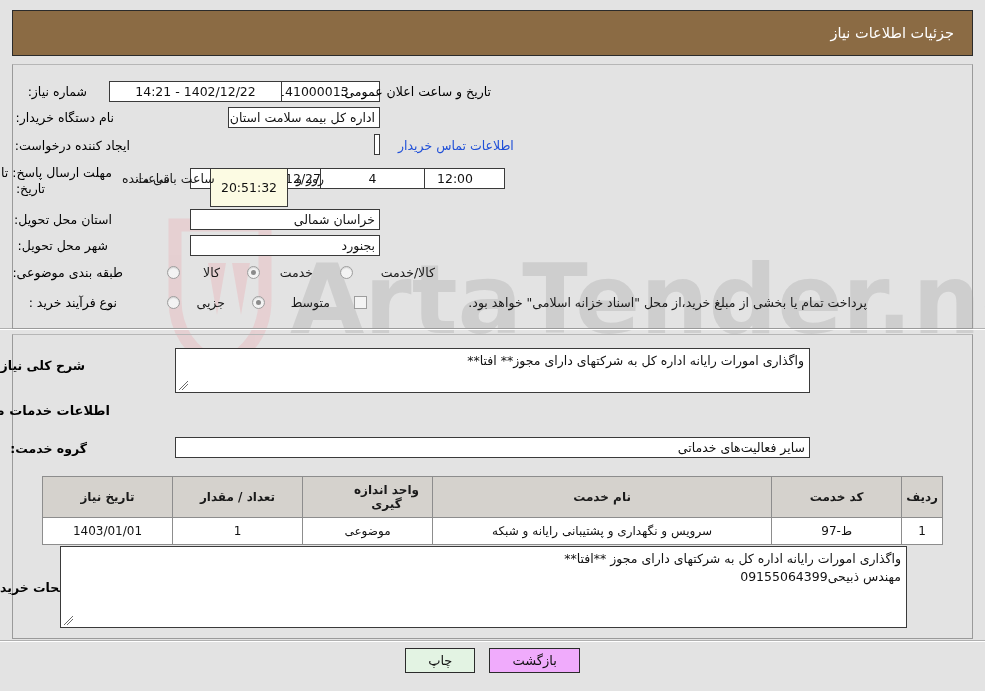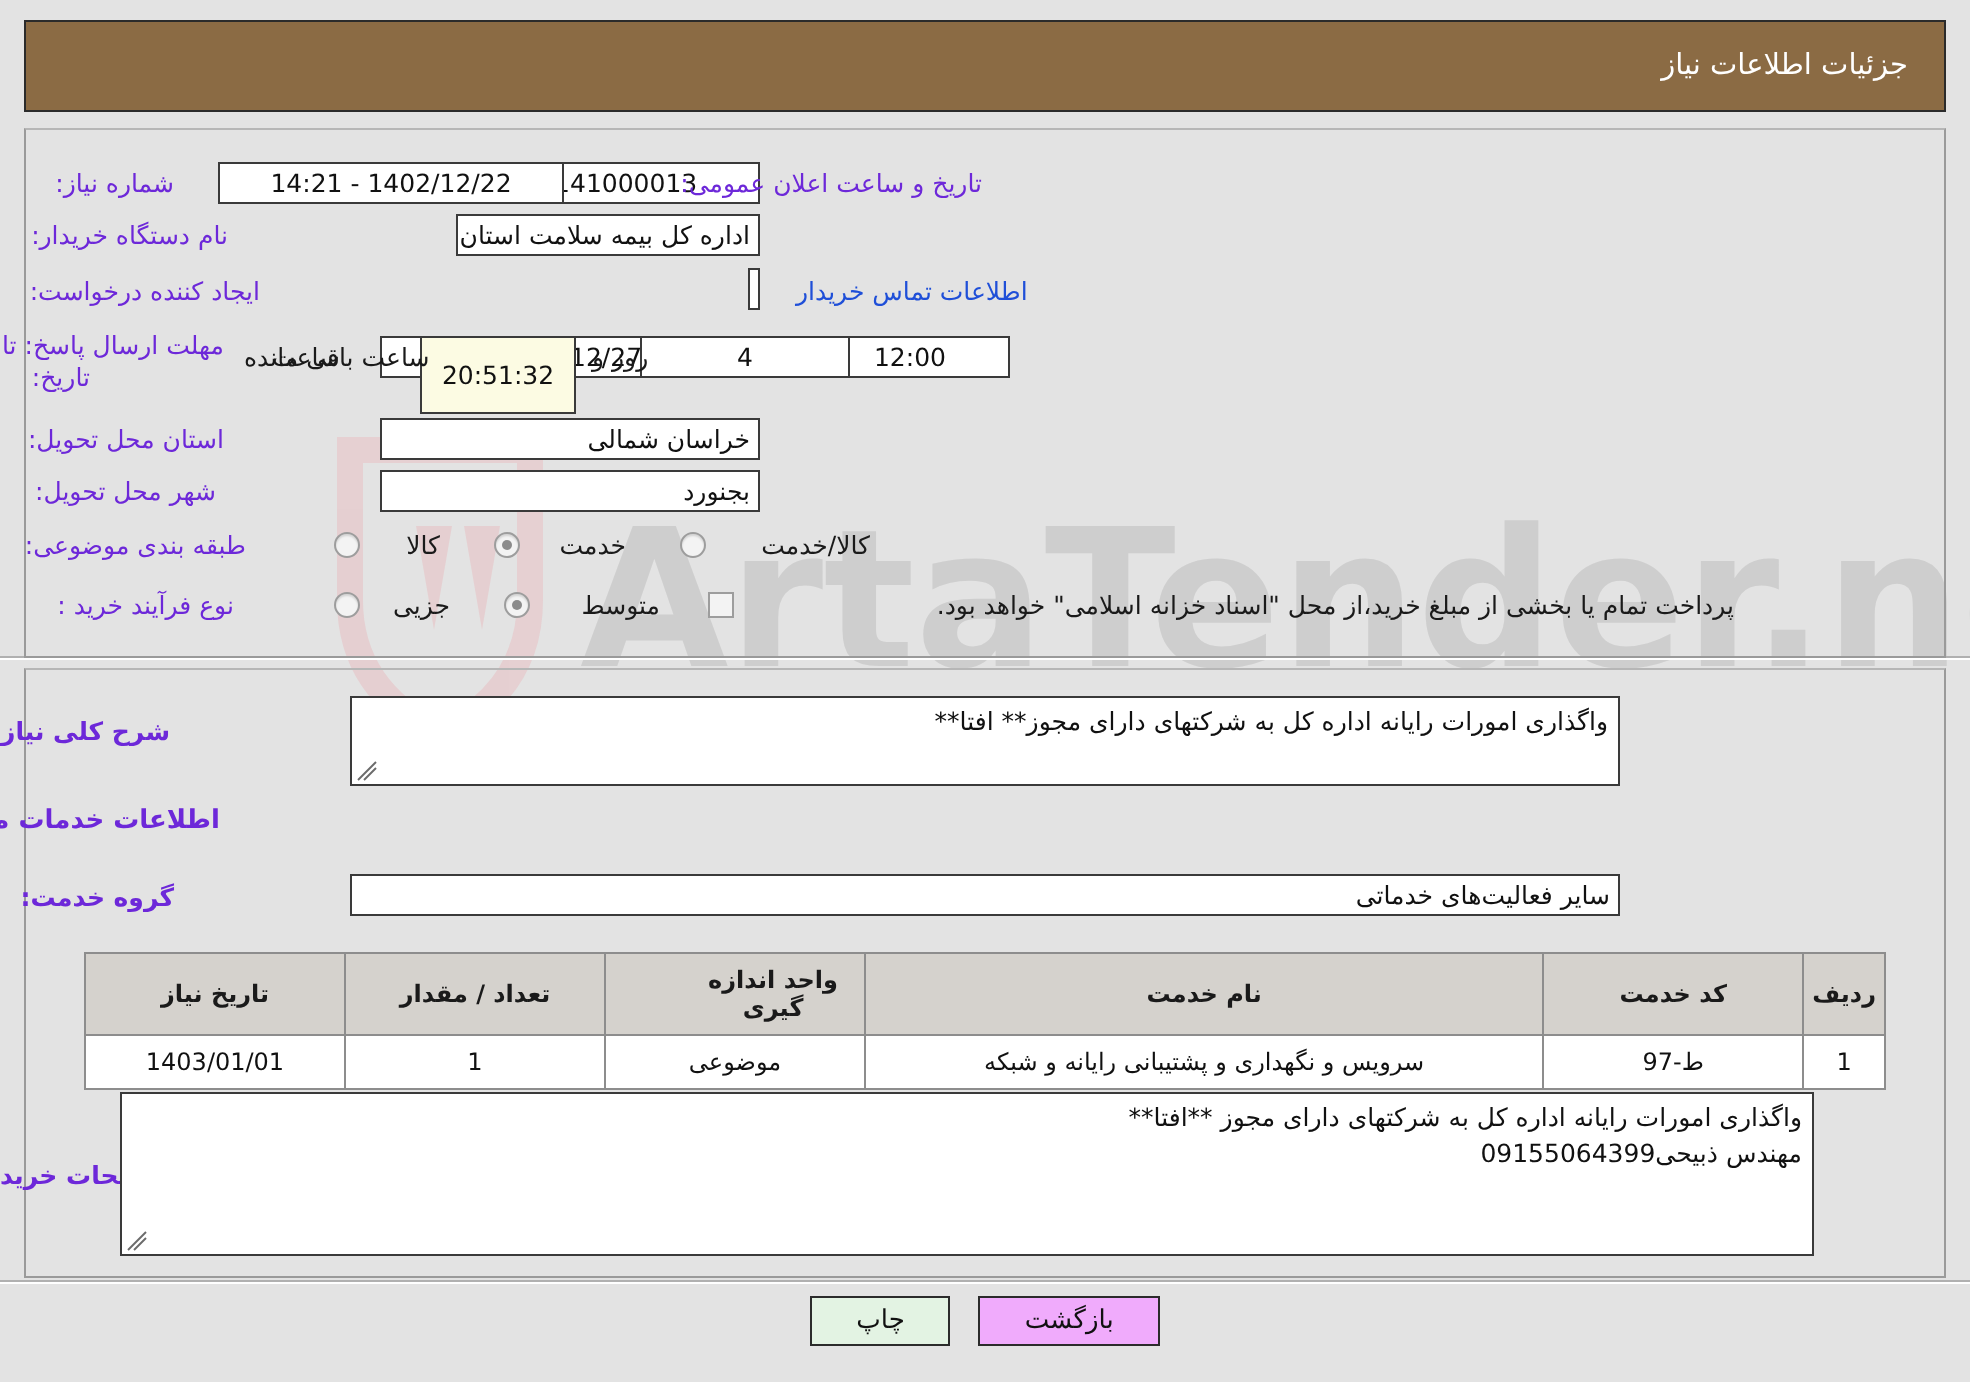--- a/index.html
+++ b/index.html
@@ -54,21 +54,21 @@
     background: transparent;
     z-index: 2;
   }
   #panel-top    { left: 12px; top: 64px;  width: 961px; height: 265px; }
   #panel-mid    { left: 12px; top: 334px; width: 961px; height: 305px; }
 
   
   .label {
     position: absolute;
     font-size: 12.5px;
-    color: #6d28d9;
+    color: #000000;
     text-align: left;
     white-space: nowrap;
     z-index: 4;
   }
   .label.bold { font-weight: bold; }
   .box {
     position: absolute;
     background: #ffffff;
     border: 1px solid #3a3a3a;
     font-size: 12.5px;

